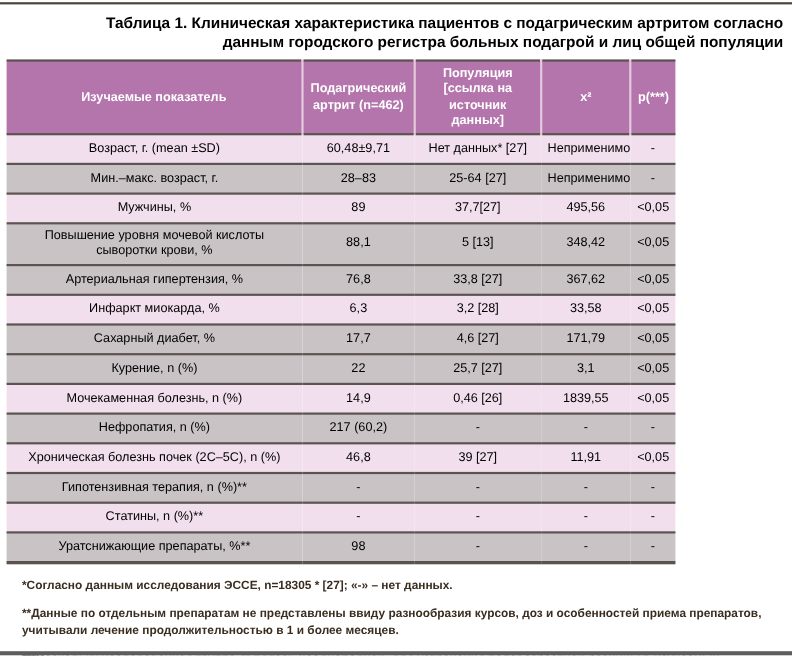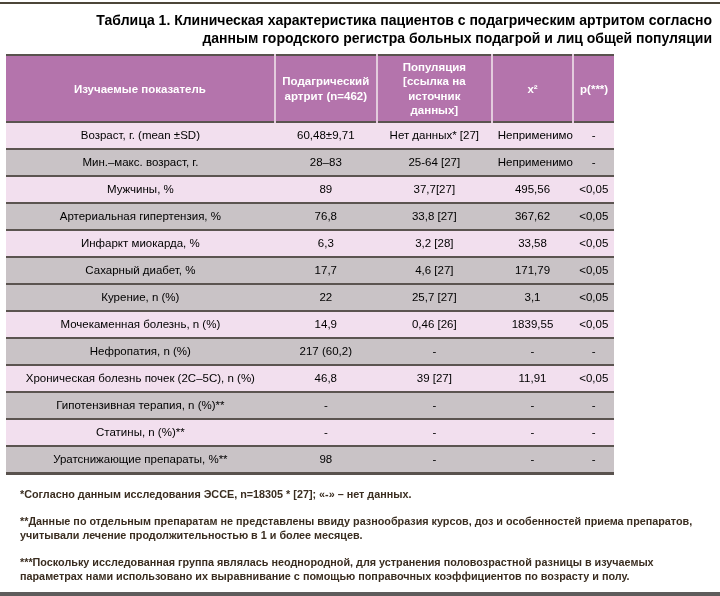--- a/index.html
+++ b/index.html
@@ -118,20 +118,27 @@
         <td>-</td>
       </tr>
       <tr class="odd">
         <td>Мужчины, %</td>
         <td>89</td>
         <td>37,7[27]</td>
         <td>495,56</td>
         <td>&lt;0,05</td>
       </tr>
       <tr class="even">
+        <td>Повышение уровня мочевой кислоты сыворотки крови, %</td>
+        <td>88,1</td>
+        <td>5 [13]</td>
+        <td>348,42</td>
+        <td>&lt;0,05</td>
+      </tr>
+      <tr class="even">
         <td>Артериальная гипертензия, %</td>
         <td>76,8</td>
         <td>33,8 [27]</td>
         <td>367,62</td>
         <td>&lt;0,05</td>
       </tr>
       <tr class="odd">
         <td>Инфаркт миокарда, %</td>
         <td>6,3</td>
         <td>3,2 [28]</td>

